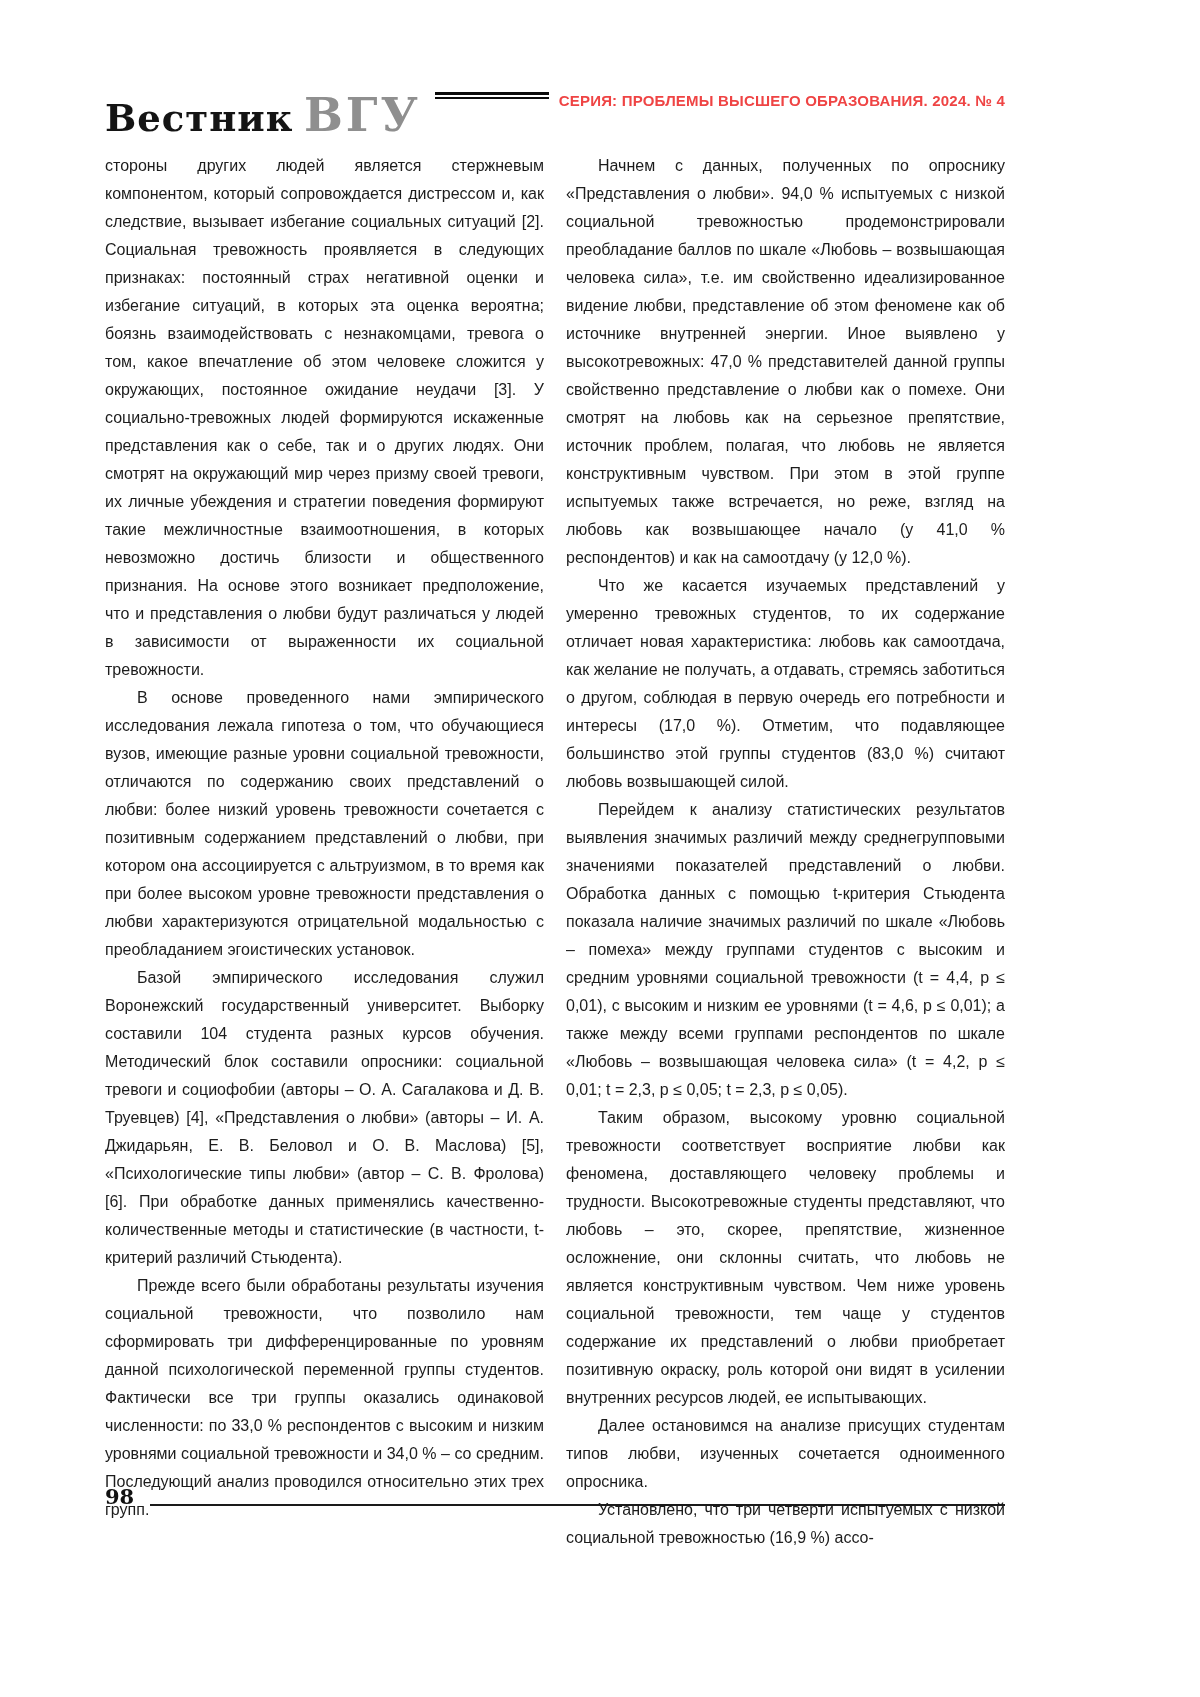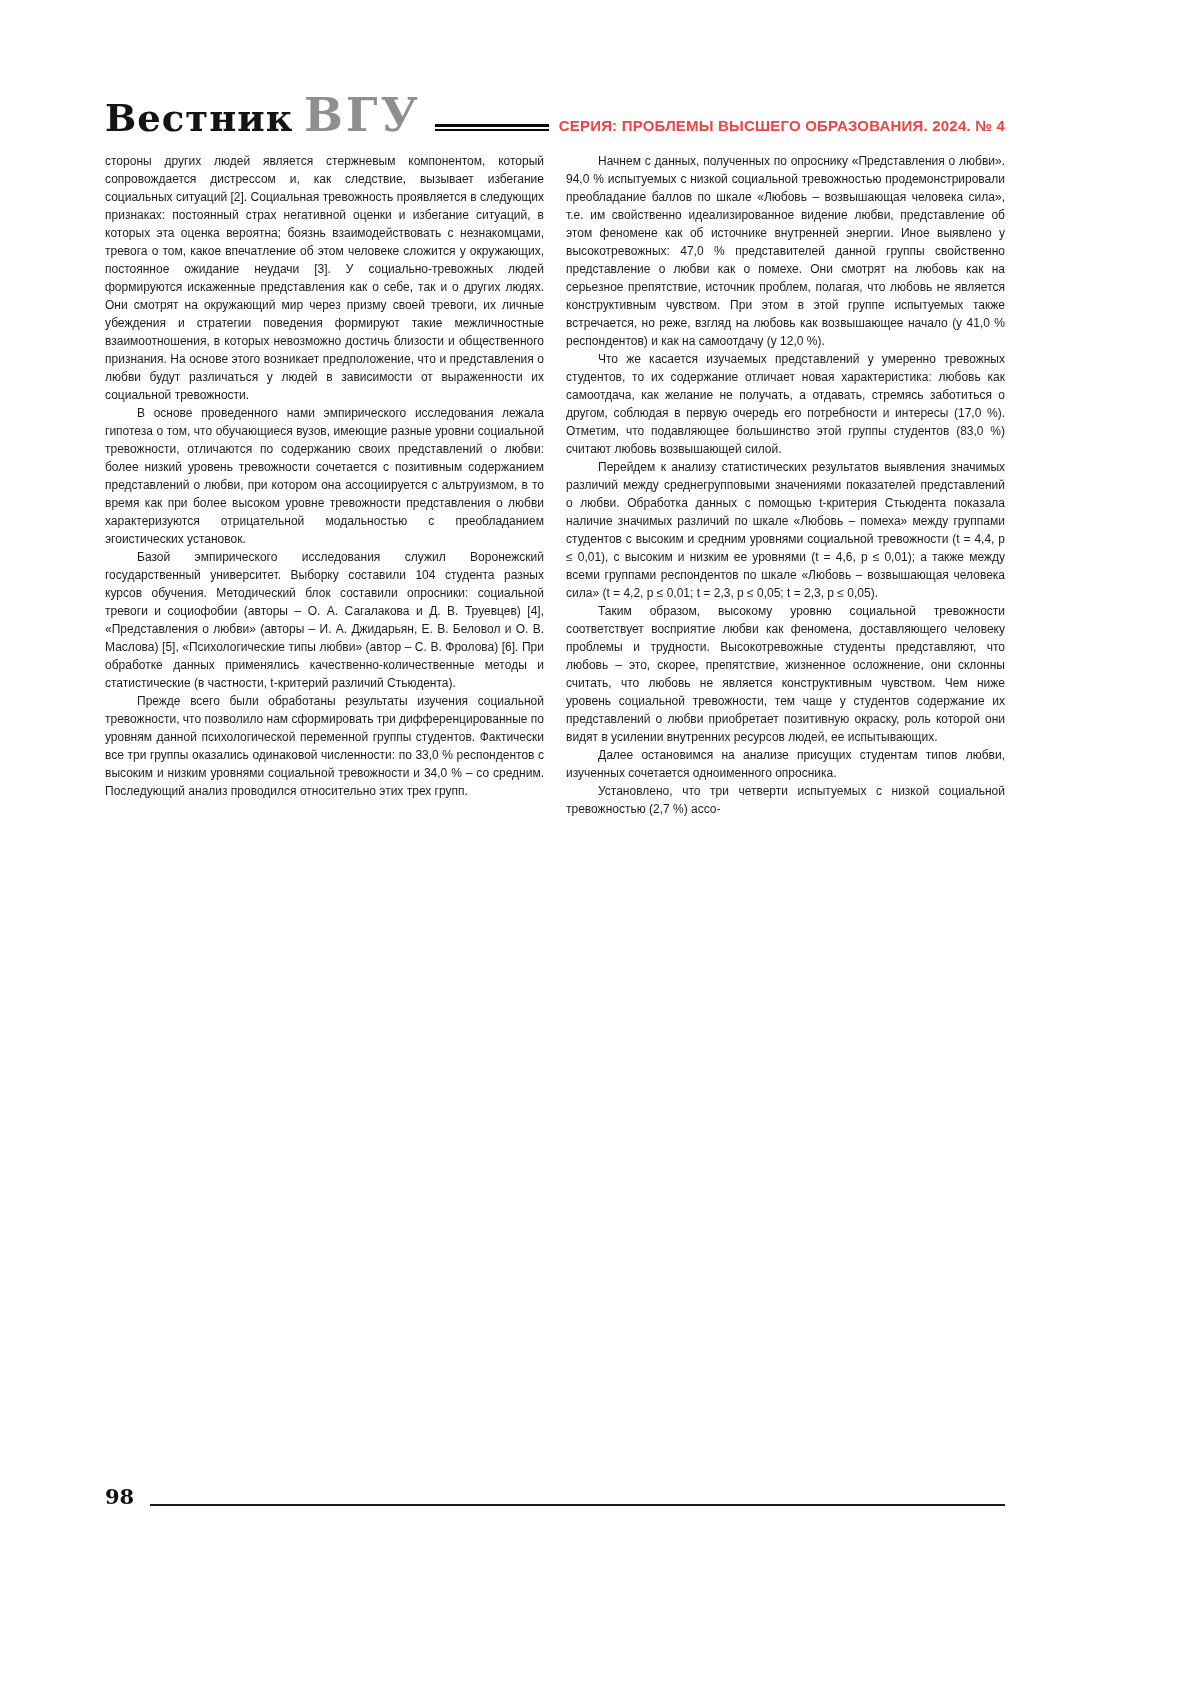--- a/index.html
+++ b/index.html
@@ -10,21 +10,21 @@
     background: #ffffff;
     box-sizing: border-box;
     padding: 92px 195px 0 105px;
     overflow: hidden;
     font-family: "Liberation Sans", "DejaVu Sans", sans-serif;
     color: #1c1c1c;
   }
   
   .header {
     display: flex;
-    align-items: flex-end;
+    align-items: flex-start;
     height: 46px;
     margin-bottom: 14px;
   }
   .logo { white-space: nowrap; line-height: 1; }
   .logo-vestnik {
     font-family: "DejaVu Serif", serif;
     font-weight: bold;
     font-size: 37px;
     color: #141414;
     letter-spacing: 1px;
@@ -55,22 +55,22 @@
   }
   
   .columns {
     display: flex;
     gap: 22px;
     margin-top: 6px;
   }
   .col {
     flex: 1;
     min-width: 0;
-    font-size: 12px;
-    line-height: 18px;
+    font-size: 16px;
+    line-height: 28px;
     text-align: justify;
     hyphens: auto;
     -webkit-hyphens: auto;
   }
   .col p {
     margin: 0;
     text-indent: 32px;
   }
   .col p.no-indent { text-indent: 0; }
   
@@ -115,21 +115,21 @@
       <p lang="ru">В основе проведенного нами эмпирического исследования лежала гипотеза о том, что обучающиеся вузов, имеющие разные уровни социальной тревожности, отличаются по содержанию своих представлений о любви: более низкий уровень тревожности сочетается с позитивным содержанием представлений о любви, при котором она ассоциируется с альтруизмом, в то время как при более высоком уровне тревожности представления о любви характеризуются отрицательной модальностью с преобладанием эгоистических установок.</p>
       <p lang="ru">Базой эмпирического исследования служил Воронежский государственный университет. Выборку составили 104 студента разных курсов обучения. Методический блок составили опросники: социальной тревоги и социофобии (авторы – О. А. Сагалакова и Д. В. Труевцев) [4], «Представления о любви» (авторы – И. А. Джидарьян, Е. В. Беловол и О. В. Маслова) [5], «Психологические типы любви» (автор – С. В. Фролова) [6]. При обработке данных применялись качественно-количественные методы и статистические (в частности, t-критерий различий Стьюдента).</p>
       <p lang="ru">Прежде всего были обработаны результаты изучения социальной тревожности, что позволило нам сформировать три дифференцированные по уровням данной психологической переменной группы студентов. Фактически все три группы оказались одинаковой численности: по 33,0 % респондентов с высоким и низким уровнями социальной тревожности и 34,0 % – со средним. Последующий анализ проводился относительно этих трех групп.</p>
     </div>
     <div class="col">
       <p lang="ru">Начнем с данных, полученных по опроснику «Представления о любви». 94,0 % испытуемых с низкой социальной тревожностью продемонстрировали преобладание баллов по шкале «Любовь – возвышающая человека сила», т.е. им свойственно идеализированное видение любви, представление об этом феномене как об источнике внутренней энергии. Иное выявлено у высокотревожных: 47,0 % представителей данной группы свойственно представление о любви как о помехе. Они смотрят на любовь как на серьезное препятствие, источник проблем, полагая, что любовь не является конструктивным чувством. При этом в этой группе испытуемых также встречается, но реже, взгляд на любовь как возвышающее начало (у 41,0 % респондентов) и как на самоотдачу (у 12,0 %).</p>
       <p lang="ru">Что же касается изучаемых представлений у умеренно тревожных студентов, то их содержание отличает новая характеристика: любовь как самоотдача, как желание не получать, а отдавать, стремясь заботиться о другом, соблюдая в первую очередь его потребности и интересы (17,0 %). Отметим, что подавляющее большинство этой группы студентов (83,0 %) считают любовь возвышающей силой.</p>
       <p lang="ru">Перейдем к анализу статистических результатов выявления значимых различий между среднегрупповыми значениями показателей представлений о любви. Обработка данных с помощью t-критерия Стьюдента показала наличие значимых различий по шкале «Любовь – помеха» между группами студентов с высоким и средним уровнями социальной тревожности (t = 4,4, p ≤ 0,01), с высоким и низким ее уровнями (t = 4,6, p ≤ 0,01); а также между всеми группами респондентов по шкале «Любовь – возвышающая человека сила» (t = 4,2, p ≤ 0,01; t = 2,3, p ≤ 0,05; t = 2,3, p ≤ 0,05).</p>
       <p lang="ru">Таким образом, высокому уровню социальной тревожности соответствует восприятие любви как феномена, доставляющего человеку проблемы и трудности. Высокотревожные студенты представляют, что любовь – это, скорее, препятствие, жизненное осложнение, они склонны считать, что любовь не является конструктивным чувством. Чем ниже уровень социальной тревожности, тем чаще у студентов содержание их представлений о любви приобретает позитивную окраску, роль которой они видят в усилении внутренних ресурсов людей, ее испытывающих.</p>
       <p lang="ru">Далее остановимся на анализе присущих студентам типов любви, изученных сочетается одноименного опросника.</p>
-      <p lang="ru">Установлено, что три четверти испытуемых с низкой социальной тревожностью (2,7 %) ассо-</p>
+      <p lang="ru">Установлено, что три четверти испытуемых с низкой социальной тревожностью (16,9 %) ассо-</p>
     </div>
   </div>
 
   <div class="footer">
     <span class="page-num">98</span>
     <div class="footer-rule"></div>
   </div>
 
 </div>
 

